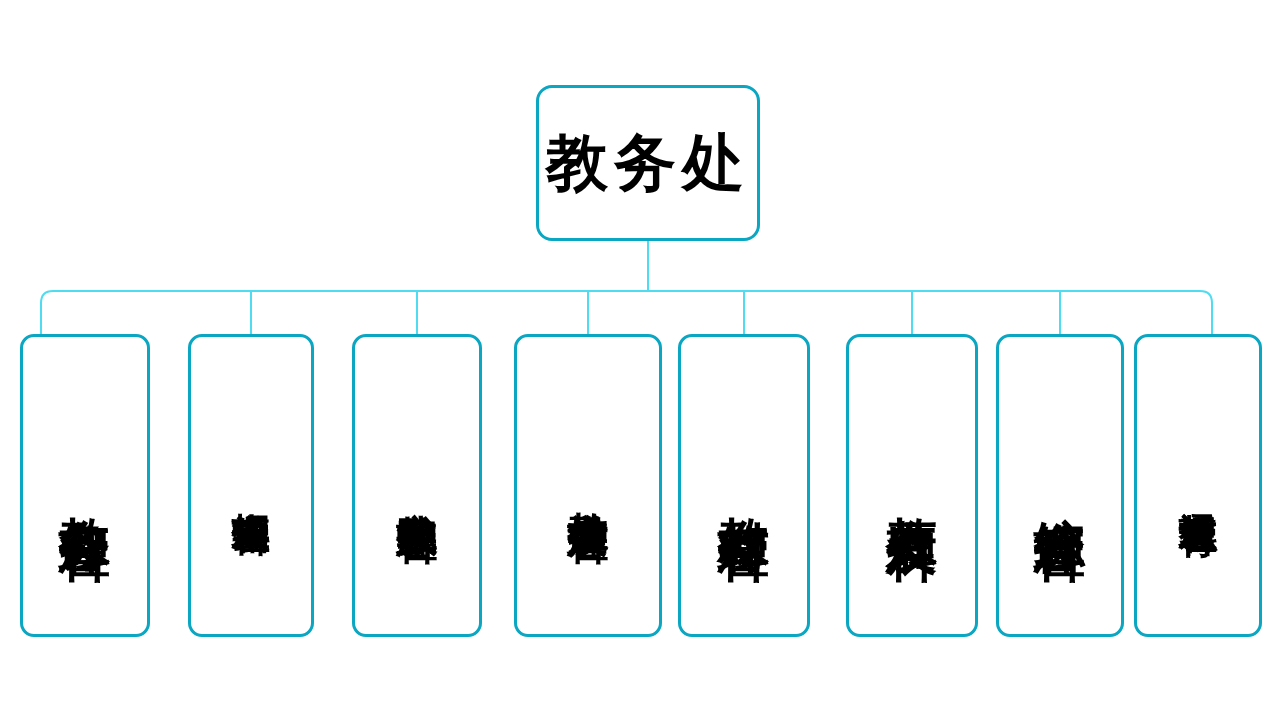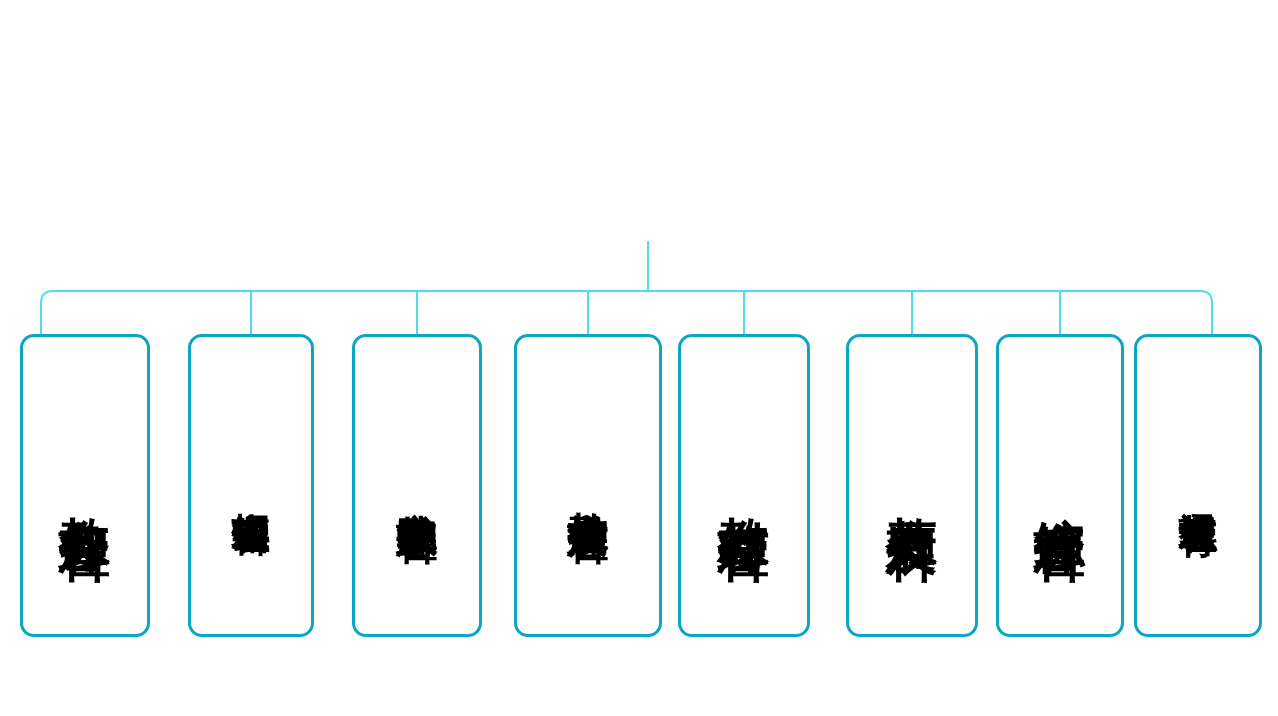--- a/index.html
+++ b/index.html
@@ -91,20 +91,23 @@
 
       <path d="M 251 291 L 251 334"></path>
       <path d="M 417 291 L 417 334"></path>
       <path d="M 588 291 L 588 334"></path>
       <path d="M 744 291 L 744 334"></path>
       <path d="M 912 291 L 912 334"></path>
       <path d="M 1060 291 L 1060 334"></path>
     </g>
   </svg>
 
+  <div class="node node-root" style="left:536px; top:85px; width:224px; height:156px;">
+    <span class="node-label root-label">教务处</span>
+  </div>
 
   <div class="node" style="left:20px; top:334px; width:130px; height:303px;">
     <span class="node-label vert-label size-lg">教务管理科</span>
   </div>
 
   <div class="node" style="left:188px; top:334px; width:126px; height:303px;">
     <span class="node-label vert-label size-sm">招生学籍管理科</span>
   </div>
 
   <div class="node" style="left:352px; top:334px; width:130px; height:303px;">

